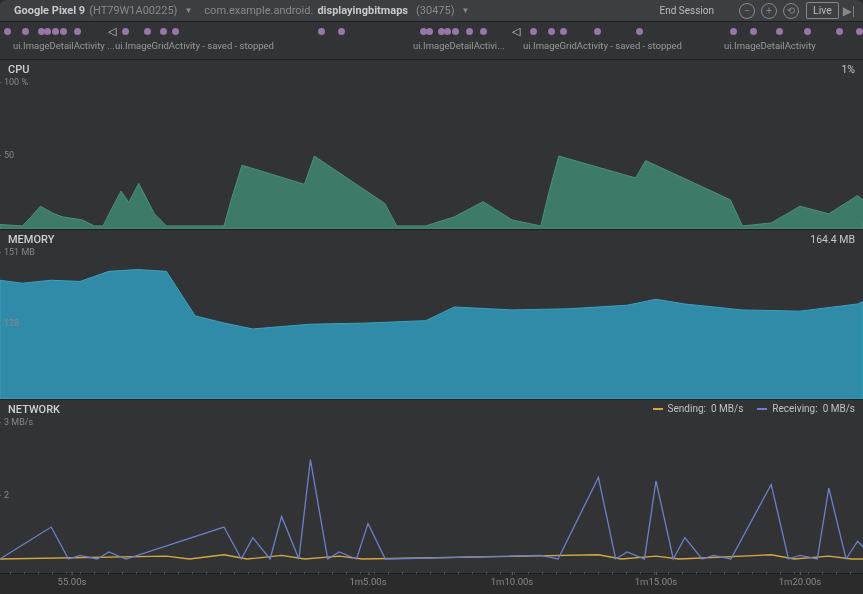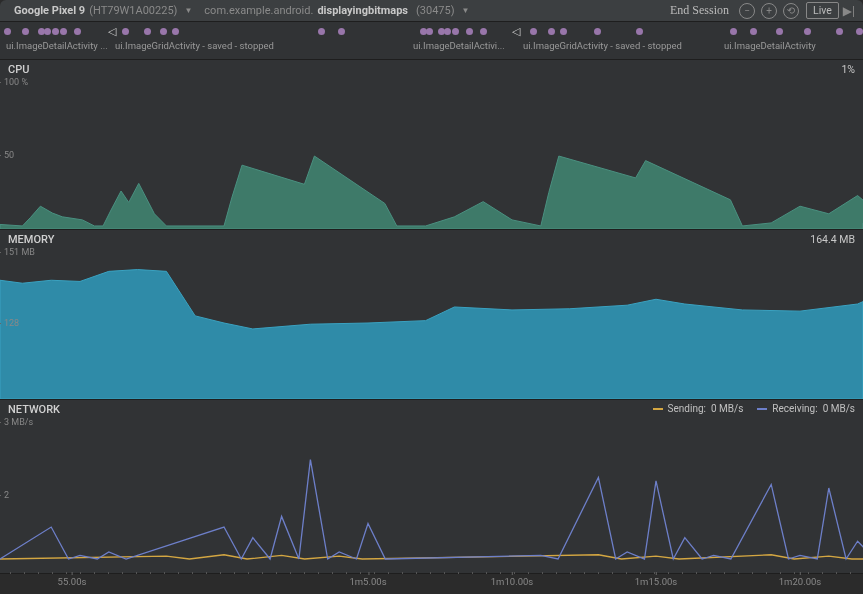--- a/index.html
+++ b/index.html
@@ -27,21 +27,21 @@
     gap: 4px;
     cursor: pointer;
     padding: 0 6px;
   }
   .device-select .bold { font-weight: 700; color: #c8c8c8; }
   .device-select .paren { color: #8a8a8a; }
   .process-select .bold { font-weight: 700; color: #c8c8c8; }
   .process-select .paren { color: #8a8a8a; }
   .dropdown-arrow { color: #8a8a8a; font-size: 8px; margin-left: 3px; }
   .spacer { flex: 1; }
-  .end-session { color: #bbbbbb; cursor: pointer; font-size: 12px; margin-right: 7px; font-family: Liberation Serif, serif; }
+  .end-session { color: #bbbbbb; cursor: pointer; font-size: 10px; margin-right: 22px; }
   .icon-btn {
     width: 16px; height: 16px;
     border: 1px solid #888;
     border-radius: 50%;
     display: flex; align-items: center; justify-content: center;
     color: #888;
     margin: 0 3px;
     cursor: pointer;
     font-size: 10px;
   }
@@ -210,21 +210,21 @@
     <div class="event-dot" style="left: 594px;"></div>
     <div class="event-dot" style="left: 636px;"></div>
     <div class="event-dot" style="left: 730px;"></div>
     <div class="event-dot" style="left: 750px;"></div>
     <div class="event-dot" style="left: 776px;"></div>
     <div class="event-dot" style="left: 804px;"></div>
     <div class="event-dot" style="left: 836px;"></div>
     <div class="event-dot" style="left: 856px;"></div>
     <div class="event-arrow" style="left: 108px;">◁</div>
     <div class="event-arrow" style="left: 512px;">◁</div>
-    <div class="event-label" style="left: 6px;">ui.ImageDetailActivity ...</div>
+    <div class="event-label" style="left: 13px;">ui.ImageDetailActivity ...</div>
     <div class="event-label" style="left: 115px;">ui.ImageGridActivity - saved - stopped</div>
     <div class="event-label" style="left: 413px;">ui.ImageDetailActivi...</div>
     <div class="event-label" style="left: 523px;">ui.ImageGridActivity - saved - stopped</div>
     <div class="event-label" style="left: 724px;">ui.ImageDetailActivity</div>
   </div>
 
 <div class="chart" id="cpuChart" style="height:170px;background:#313335;">
   <div class="chart-header">CPU</div>
   <div class="chart-value">1%</div>
   <div class="y-tick" style="top:17px">100 %</div>

